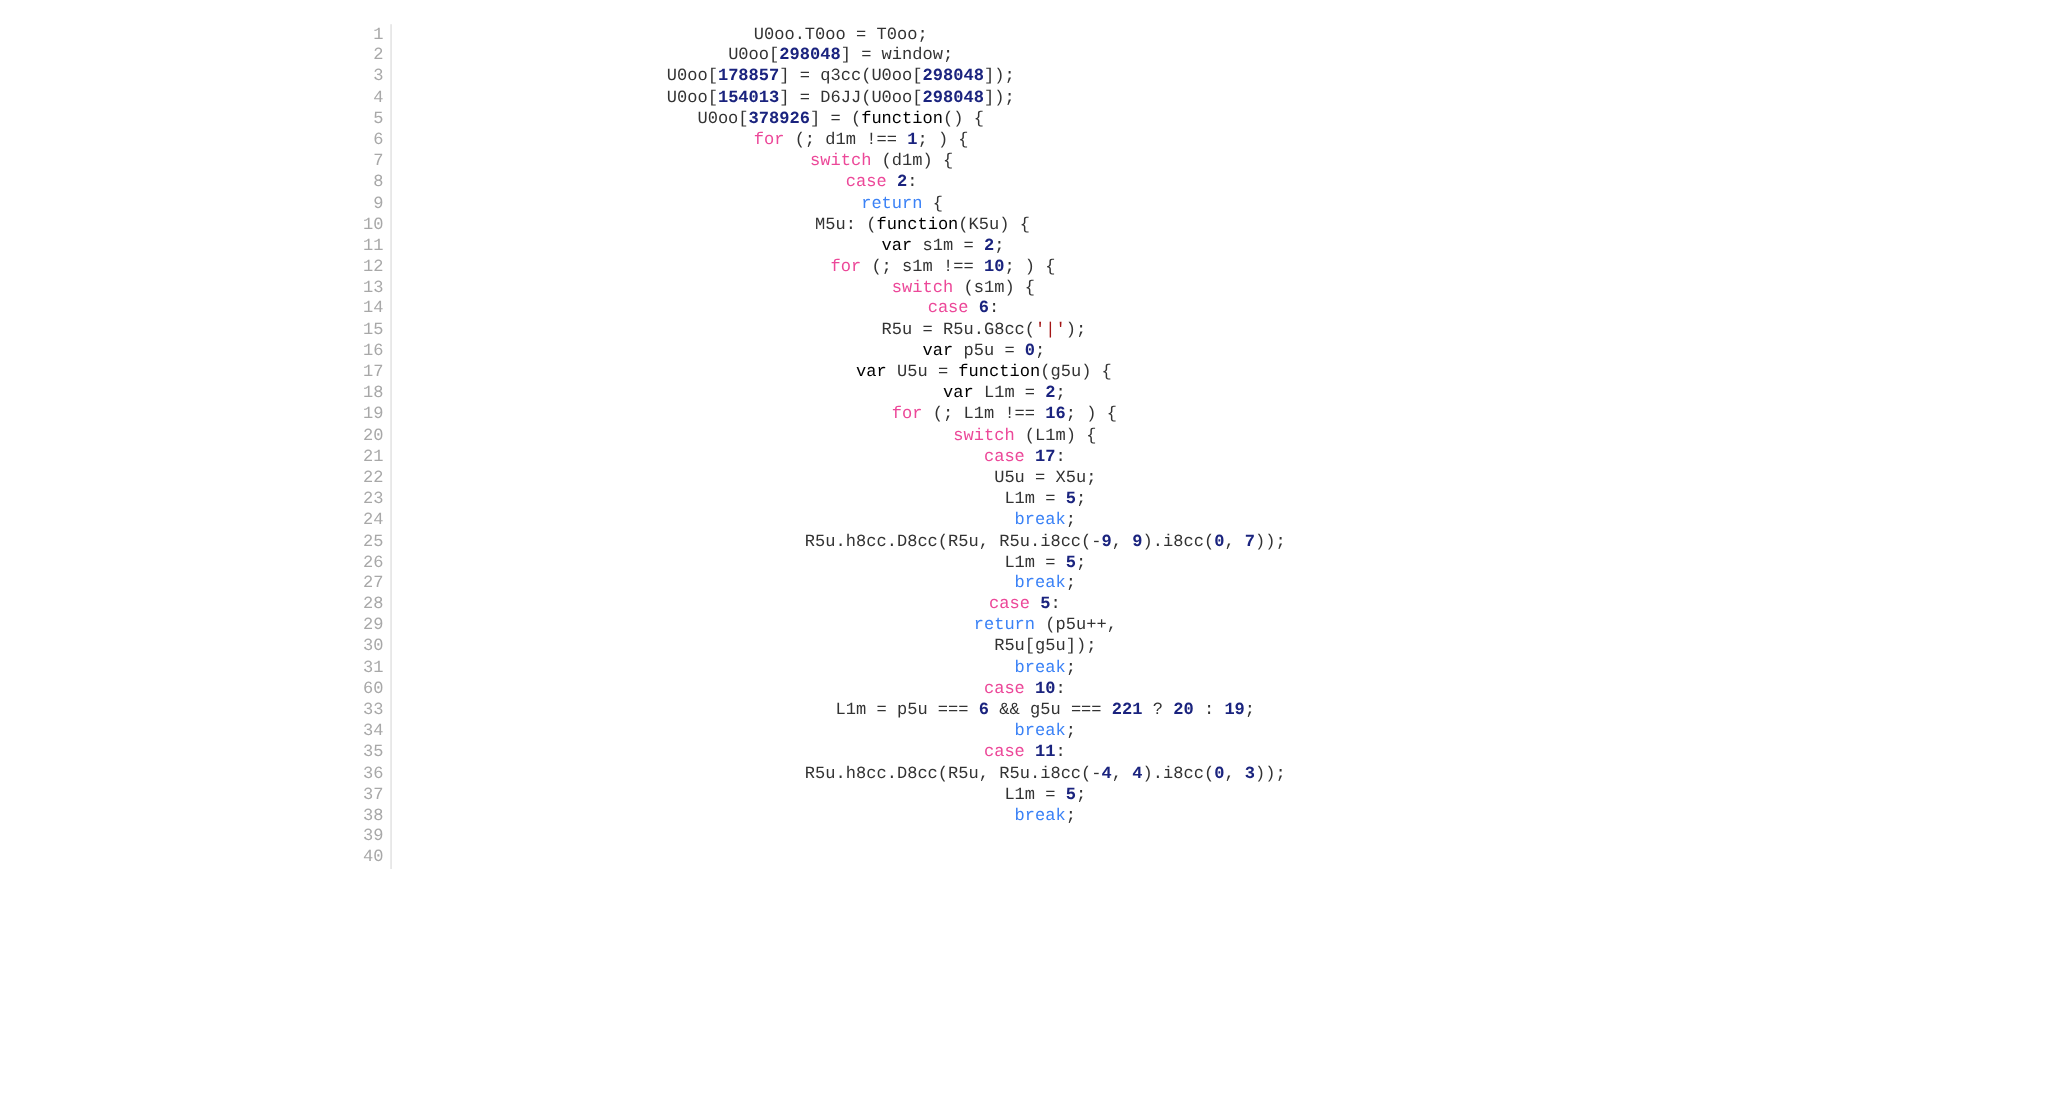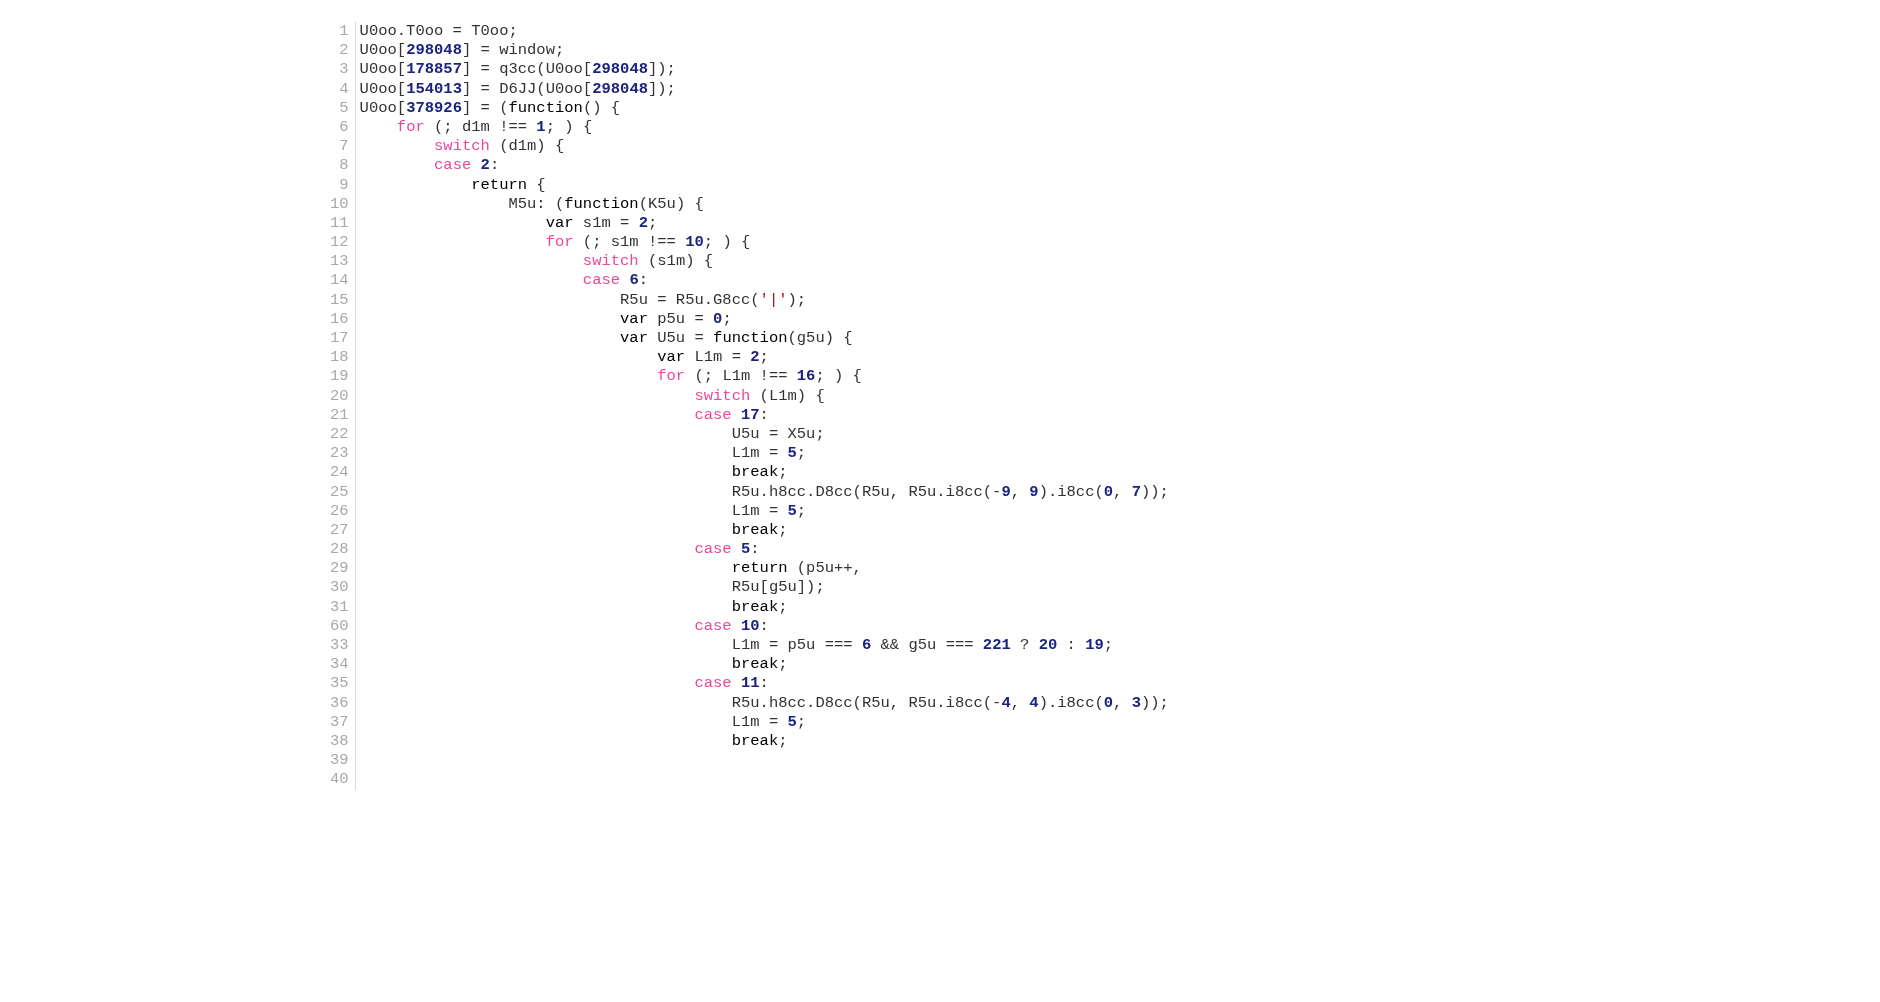--- a/index.html
+++ b/index.html
@@ -18,26 +18,27 @@
     text-align: right;
     padding-right: 6px;
     color: #a8a8a8;
     user-select: none;
     border-right: 1px solid #d8d8d8;
   }
   .gutter div, .code div { height: 19.2px; white-space: pre; }
   .code {
     padding-left: 4px;
     color: #333333;
+    text-align: center;
   }
   .k  { color: #000000; }   
   .n  { color: #1a237e; font-weight: bold; }   
   .s  { color: #a31515; }   
   .p  { color: #333333; }   
-  .br { color: #000000; }   
+  .br { color: #3b82f6; }   
   .sw { color: #ec4899; }   
 </style>
 </head>
 <body>
 
 <div class="editor">
   <div class="gutter" id="gutter">
       <div>1</div>
       <div>2</div>
       <div>3</div>

